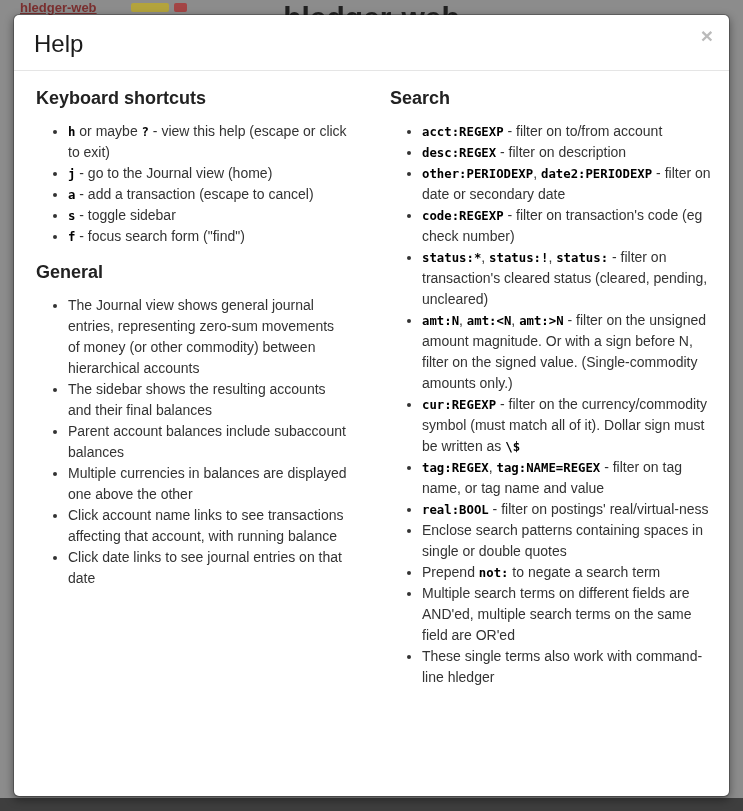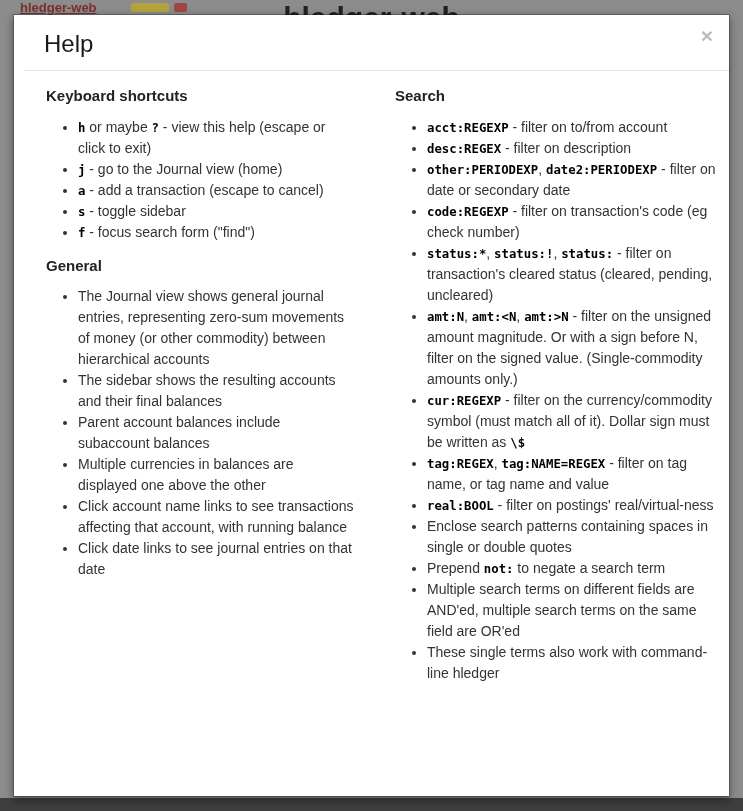--- a/index.html
+++ b/index.html
@@ -43,25 +43,24 @@
     background: #3e3e3e;
   }
 
   
   .modal {
     position: absolute; z-index: 2;
     left: 13px; top: 14px;
     width: 717px; height: 783px;
     background: #ffffff;
     border: 1px solid rgba(0,0,0,0.25);
-    border-radius: 1px;
+    border-radius: 6px;
     box-shadow: 0 3px 9px rgba(0,0,0,0.4);
     background-clip: padding-box;
     color: #333;
-    padding-left: 10px;
   }
   .modal-header {
     position: relative;
     padding: 16px 20px 13px 20px;
     border-bottom: 1px solid #e5e5e5;
   }
   .modal-title {
     font-size: 24px;
     font-weight: 500;
     color: #1a1a1a;
@@ -82,21 +81,21 @@
     display: flex;
     padding: 14px 6px 20px 9px;
     font-size: 14px;
     line-height: 1.5;
   }
   .col-left  { width: 50%; padding: 0 24px 0 13px; }
   .col-right { width: 50%; padding: 0 4px 0 17px; }
 
   .section-heading {
     display: block;
-    font-size: 15px;
+    font-size: 18px;
     font-weight: bold;
     color: #222;
     margin: 0 0 9px 0;
   }
   .section-heading.spaced { margin-top: 12px; }
 
   ul.help-list {
     margin: 0 0 10px 0;
     padding-left: 32px;
     list-style: disc;

